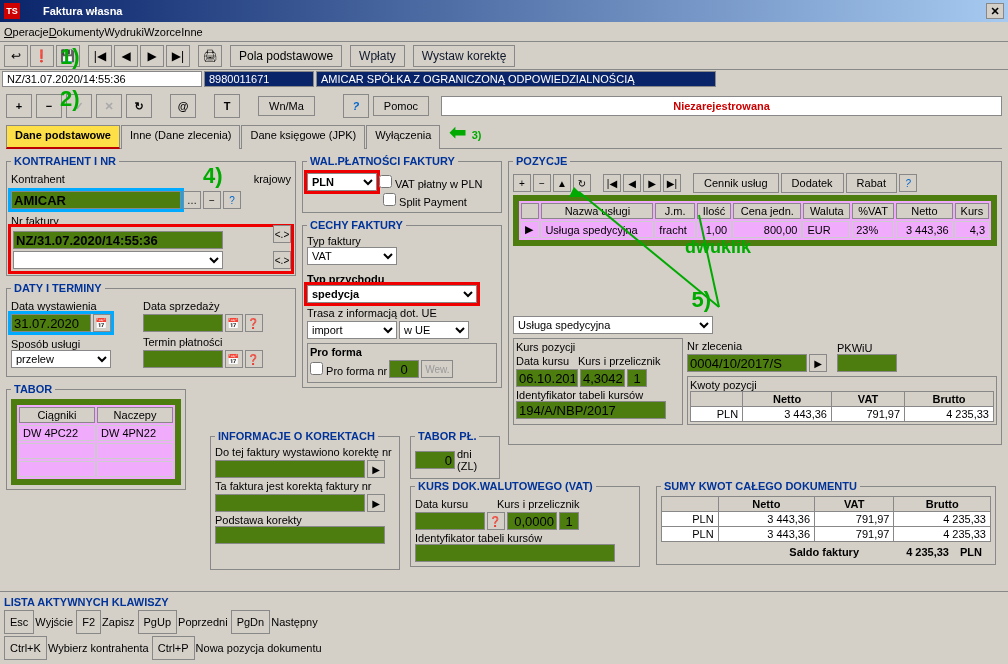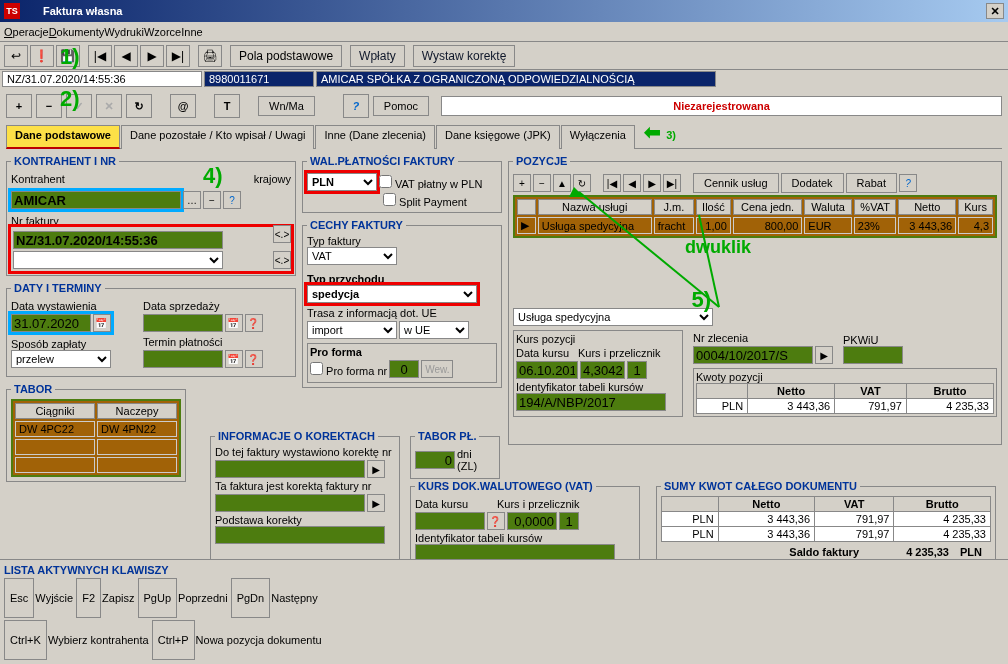--- a/index.html
+++ b/index.html
@@ -35,26 +35,26 @@
 fieldset { border: 1px solid #888; padding: 4px; background: #d4d0c8; position: relative; }
 fieldset legend { color: #003399; font-weight: bold; padding: 0 3px; font-size: 11px; }
 .row { display: flex; align-items: center; gap: 2px; margin: 2px 0; }
 .lbl { font-size: 11px; }
 .inp { border: 1px solid #888; background: #4d7c0f; padding: 1px 2px; height: 18px; font-size: 13px; }
 .sel { border: 1px solid #888; background: #fff; height: 18px; font-size: 11px; }
 .minibtn { width: 18px; height: 18px; border: 1px solid #888; background: #d4d0c8; display: inline-flex; align-items: center; justify-content: center; cursor: pointer; font-size: 10px; }
 .hl-blue { outline: 3px solid #00aaff; }
 .hl-red { outline: 3px solid #e00; }
 .annot { position: absolute; color: #0a0; font-weight: bold; font-size: 22px; pointer-events: none; z-index: 100; }
-.grid { border: 2px solid #4d7c0f; background: #a16207; font-size: 11px; }
+.grid { border: 6px solid #4d7c0f; background: #f0abfc; font-size: 11px; }
 .grid th { background: #d4d0c8; border: 1px solid #888; padding: 1px 3px; font-weight: normal; }
 .grid td { border: 1px solid #ccc; padding: 1px 3px; }
 .footer { position: fixed; bottom: 0; left: 0; right: 0; background: #d4d0c8; border-top: 1px solid #888; padding: 4px; }
 .footer .title { color: #003399; font-weight: bold; }
-.keybtn { border: 1px solid #888; background: #d4d0c8; padding: 13px 5px; display: inline-block; margin-right: 1px; }
+.keybtn { border: 1px solid #888; background: #d4d0c8; padding: 5px 5px; display: inline-block; margin-right: 1px; }
 .sumtable { width: 100%; border-collapse: collapse; }
 .sumtable th, .sumtable td { border: 1px solid #888; padding: 1px 4px; text-align: right; background: #fff; }
 .sumtable th { background: #d4d0c8; text-align: center; }
 </style>
 </head>
 <body>
 
 <div class="titlebar">
   <span class="icon">TS</span>
   <span class="title">Faktura własna</span>
@@ -111,21 +111,20 @@
     <span style="width:10px"></span>
     <span class="txtbtn">Wn/Ma</span>
     <span style="width:20px"></span>
     <span class="sqbtn" style="color:#06c;font-style:italic">?</span>
     <span class="txtbtn">Pomoc</span>
     <div class="statuslabel">Niezarejestrowana</div>
   </div>
 
   <div class="tabs">
     <div class="tab active">Dane podstawowe</div>
-    <div class="tab">Dane pozostałe / Kto wpisał / Uwagi</div>
     <div class="tab">Inne (Dane zlecenia)</div>
     <div class="tab">Dane księgowe (JPK)</div>
     <div class="tab">Wyłączenia</div>
     <span class="annot" style="position:relative;left:8px;top:-4px;font-size:20px">⬅ <span>3)</span></span>
   </div>
 
   <div class="content">
 
     <div class="col col1">
       <fieldset>
@@ -167,21 +166,21 @@
             <div class="lbl">Data sprzedaży</div>
             <div class="row">
                 <input class="inp" style="width: 80px;">
                 <span class="minibtn">📅</span>
                 <span class="minibtn">❓</span>
               </div>
           </div>
         </div>
         <div class="row">
           <div style="width:130px">
-            <div class="lbl">Sposób zapłaty</div>
+            <div class="lbl">Sposób usługi</div>
             <select class="sel" style="width:100px"><option>przelew</option></select>
           </div>
           <div>
             <div class="lbl">Termin płatności</div>
             <div class="row">
                 <input class="inp" style="width: 80px;">
                 <span class="minibtn">📅</span>
                 <span class="minibtn">❓</span>
               </div>
           </div>
@@ -341,21 +340,21 @@
         <div class="annot" style="right:290px;top:120px">5)</div>
         <svg style="position:absolute;left:60px;top:20px;width:200px;height:130px;pointer-events:none">
           <line x1="10" y1="5" x2="150" y2="120" stroke="#0a0" stroke-width="2"></line>
           <line x1="130" y1="28" x2="150" y2="120" stroke="#0a0" stroke-width="2"></line>
           <polygon points="5,0 15,10 0,10" fill="#0a0"></polygon>
         </svg>
 
         <div style="height:70px"></div>
         <select class="sel" style="width:200px"><option>Usługa spedycyjna</option></select>
 
-        <div style="display:flex;gap:10px;margin-top:4px">
+        <div style="display:flex;gap:4px;margin-top:4px">
           <div style="border:1px solid #888;padding:2px;width:170px">
             <div class="lbl">Kurs pozycji</div>
             <div class="row">
                 <span class="lbl" style="width:60px">Data kursu</span>
                 <span class="lbl">Kurs i przelicznik</span>
               </div>
             <div class="row">
               <input class="inp" style="width: 62px;" value="06.10.2017">
               <input class="inp" style="width: 45px;" value="4,3042">
               <input class="inp" style="width: 20px; text-align: center;" value="1">

